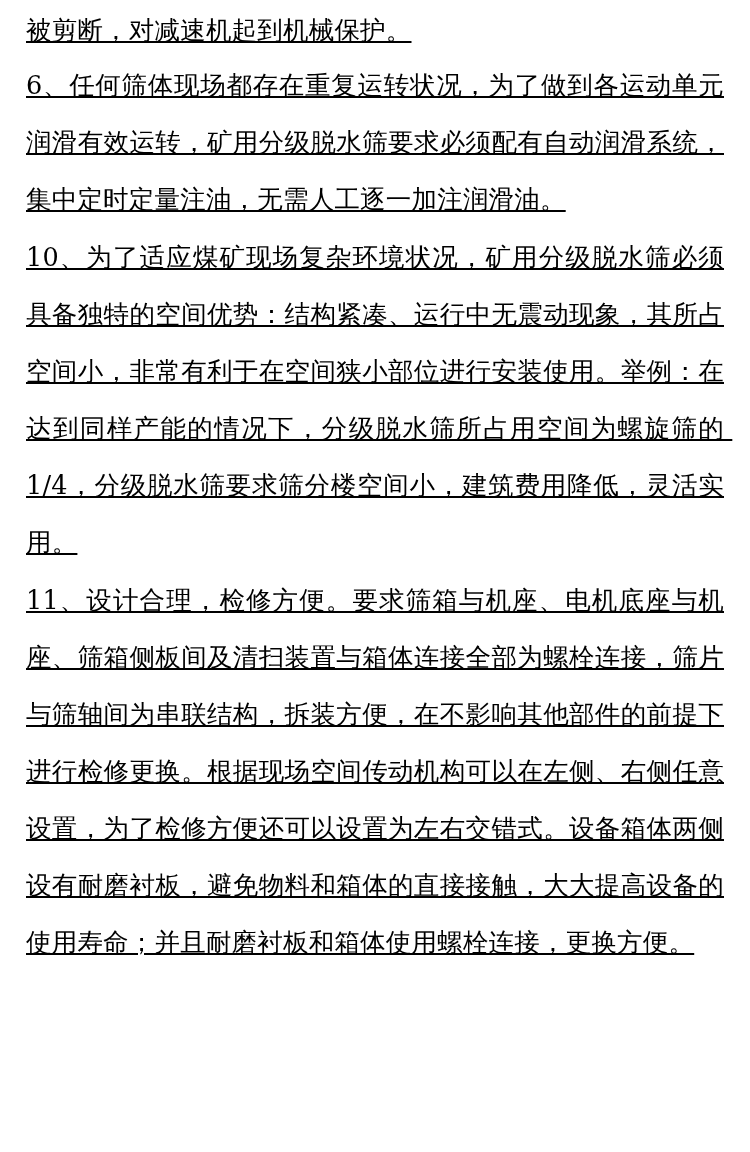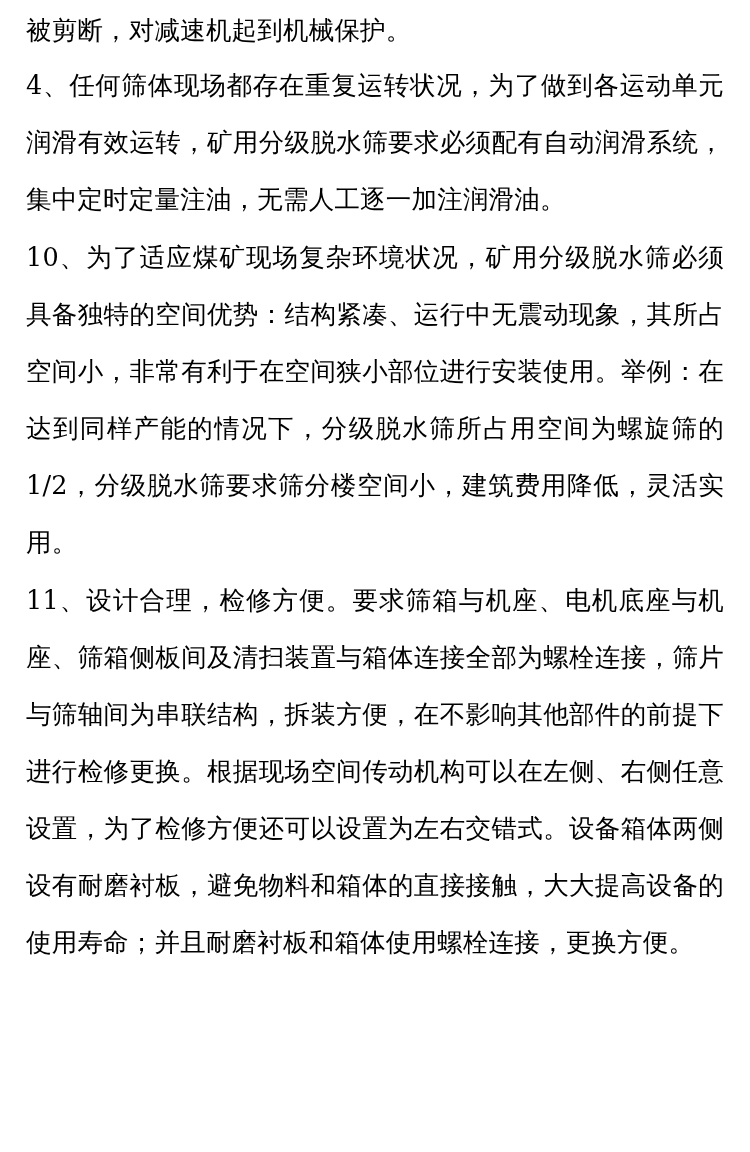--- a/index.html
+++ b/index.html
@@ -13,20 +13,21 @@
     font-family: "DejaVu Serif", "Liberation Serif", serif;
     color: #000000;
     overflow: hidden;
   }
   .page {
     width: 750px;
     height: 1152px;
     box-sizing: border-box;
     padding: 4px 26px 0 26px;
     background: #ffffff;
+    text-decoration: underline;
   }
   .para {
     font-size: 25.5px;
     line-height: 57px;
     text-align: justify;
     text-justify: inter-ideograph;
     letter-spacing: 0.2px;
     margin: 0;
     padding: 0;
     white-space: pre-wrap;
@@ -38,17 +39,17 @@
   }
   .para + .para {
     margin-top: 1px;
   }
 </style>
 </head>
 <body>
 
 <div class="page">
   <p class="para first-cut">被剪断，对减速机起到机械保护。</p>
-  <p class="para">4、任何筛体现场都存在重复运转状况，为了做到各运动单元润滑有效运转，矿用分级脱水筛要求必须配有自动润滑系统，集中定时定量注油，无需人工逐一加注润滑油。</p>
-  <p class="para">10、为了适应煤矿现场复杂环境状况，矿用分级脱水筛必须具备独特的空间优势：结构紧凑、运行中无震动现象，其所占空间小，非常有利于在空间狭小部位进行安装使用。举例：在达到同样产能的情况下，分级脱水筛所占用空间为螺旋筛的 1/2，分级脱水筛要求筛分楼空间小，建筑费用降低，灵活实用。</p>
+  <p class="para">6、任何筛体现场都存在重复运转状况，为了做到各运动单元润滑有效运转，矿用分级脱水筛要求必须配有自动润滑系统，集中定时定量注油，无需人工逐一加注润滑油。</p>
+  <p class="para">10、为了适应煤矿现场复杂环境状况，矿用分级脱水筛必须具备独特的空间优势：结构紧凑、运行中无震动现象，其所占空间小，非常有利于在空间狭小部位进行安装使用。举例：在达到同样产能的情况下，分级脱水筛所占用空间为螺旋筛的 1/4，分级脱水筛要求筛分楼空间小，建筑费用降低，灵活实用。</p>
   <p class="para">11、设计合理，检修方便。要求筛箱与机座、电机底座与机座、筛箱侧板间及清扫装置与箱体连接全部为螺栓连接，筛片与筛轴间为串联结构，拆装方便，在不影响其他部件的前提下进行检修更换。根据现场空间传动机构可以在左侧、右侧任意设置，为了检修方便还可以设置为左右交错式。设备箱体两侧设有耐磨衬板，避免物料和箱体的直接接触，大大提高设备的使用寿命；并且耐磨衬板和箱体使用螺栓连接，更换方便。</p>
 
 </div>
 
 </body></html>

